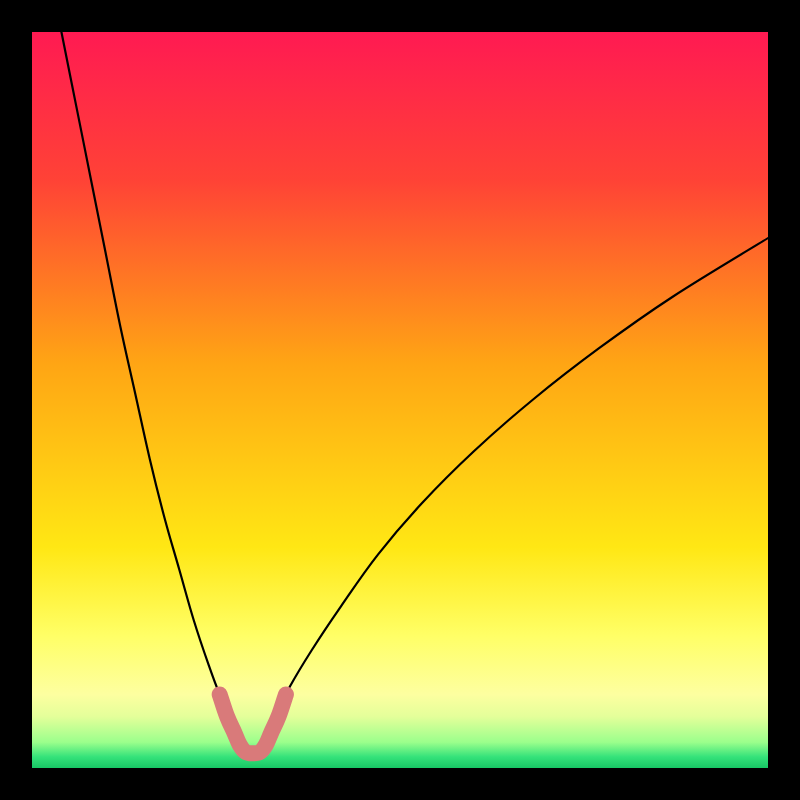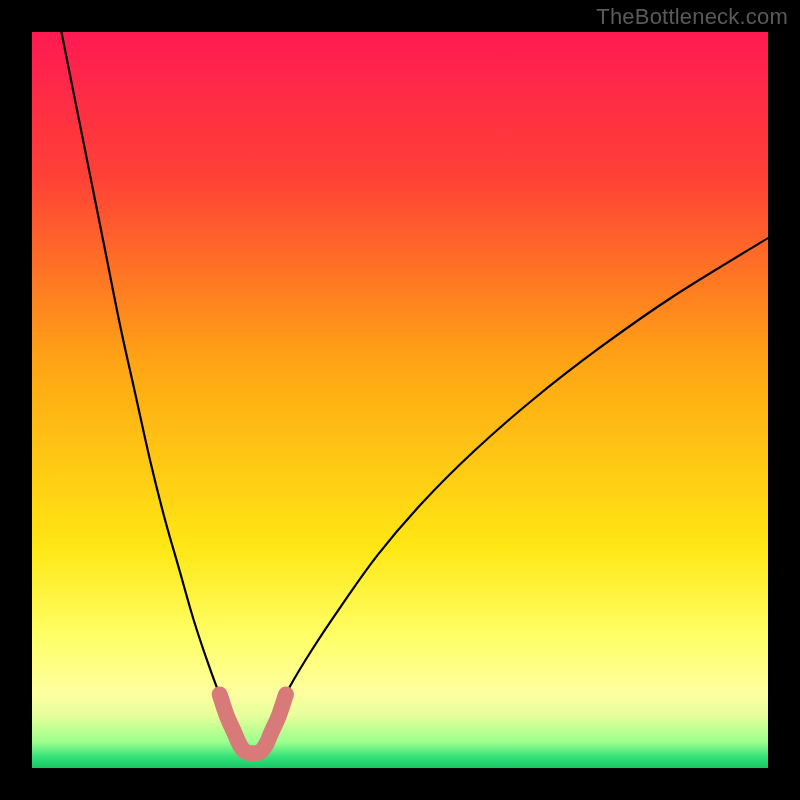--- a/index.html
+++ b/index.html
@@ -36,21 +36,20 @@
     width: 736px;
     height: 736px;
     display: block;
   }
 </style>
 </head>
 <body>
 
 <div class="frame">
 
-  <div class="watermark">TheBottleneck.com</div>
 
   <svg class="plot" viewBox="0 0 736 736" preserveAspectRatio="none">
     <defs>
       <linearGradient id="bg-grad" x1="0" y1="0" x2="0" y2="1">
           <stop offset="0.00%" stop-color="#ff1a52"></stop>
           <stop offset="20.00%" stop-color="#ff4236"></stop>
           <stop offset="45.00%" stop-color="#ffa514"></stop>
           <stop offset="70.00%" stop-color="#ffe714"></stop>
           <stop offset="82.00%" stop-color="#ffff66"></stop>
           <stop offset="90.00%" stop-color="#fdffa0"></stop>

